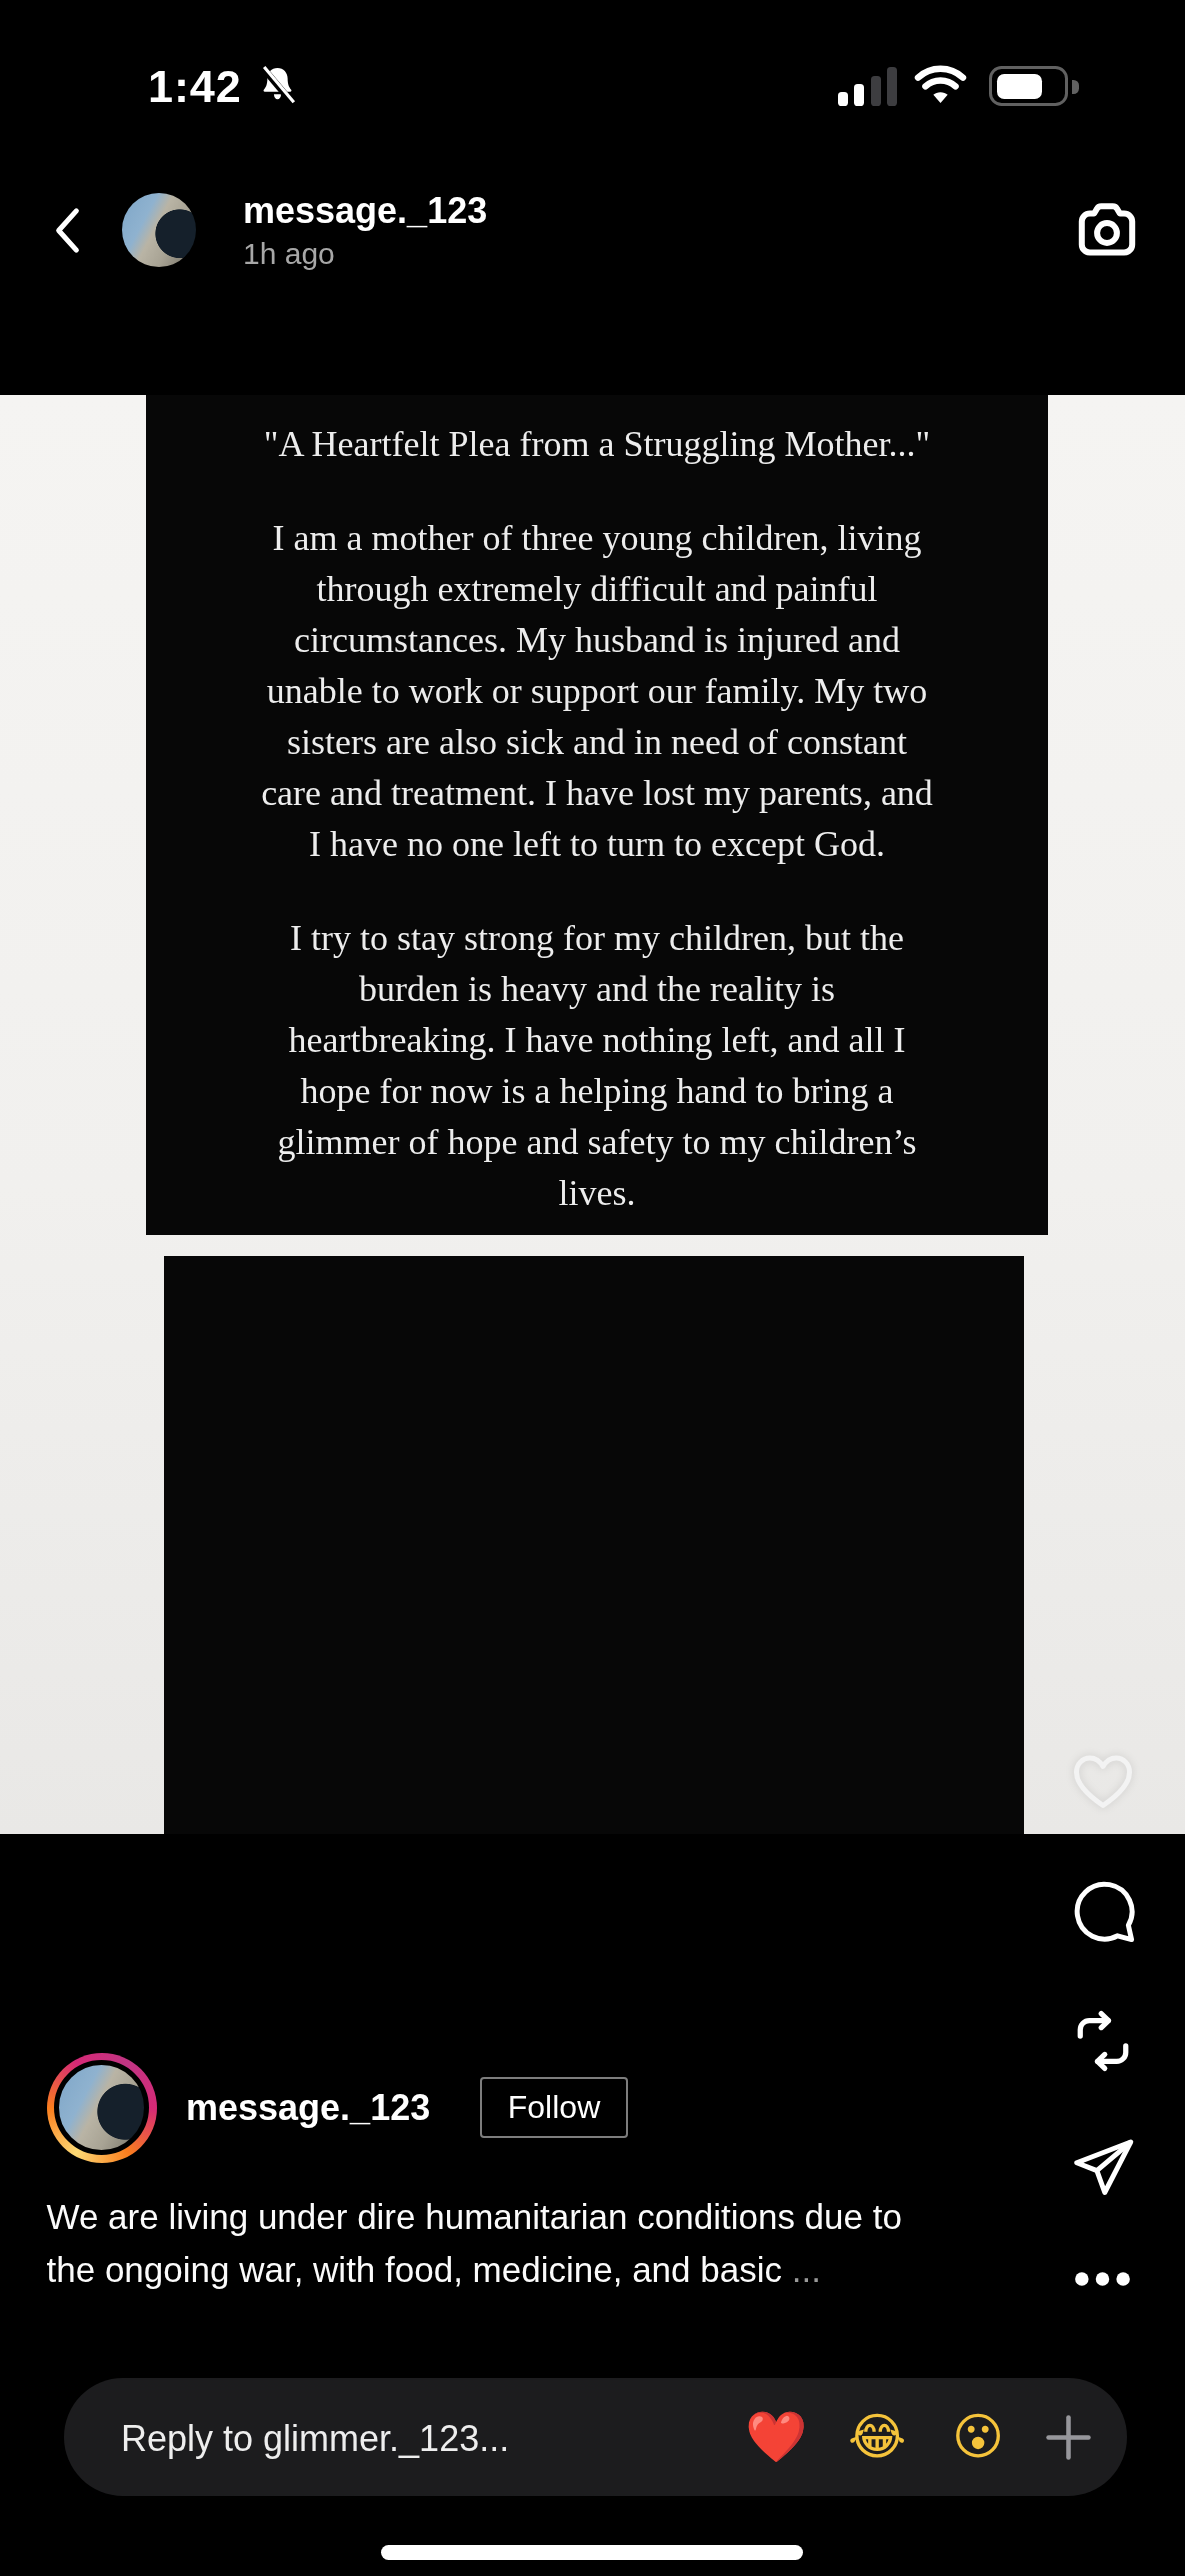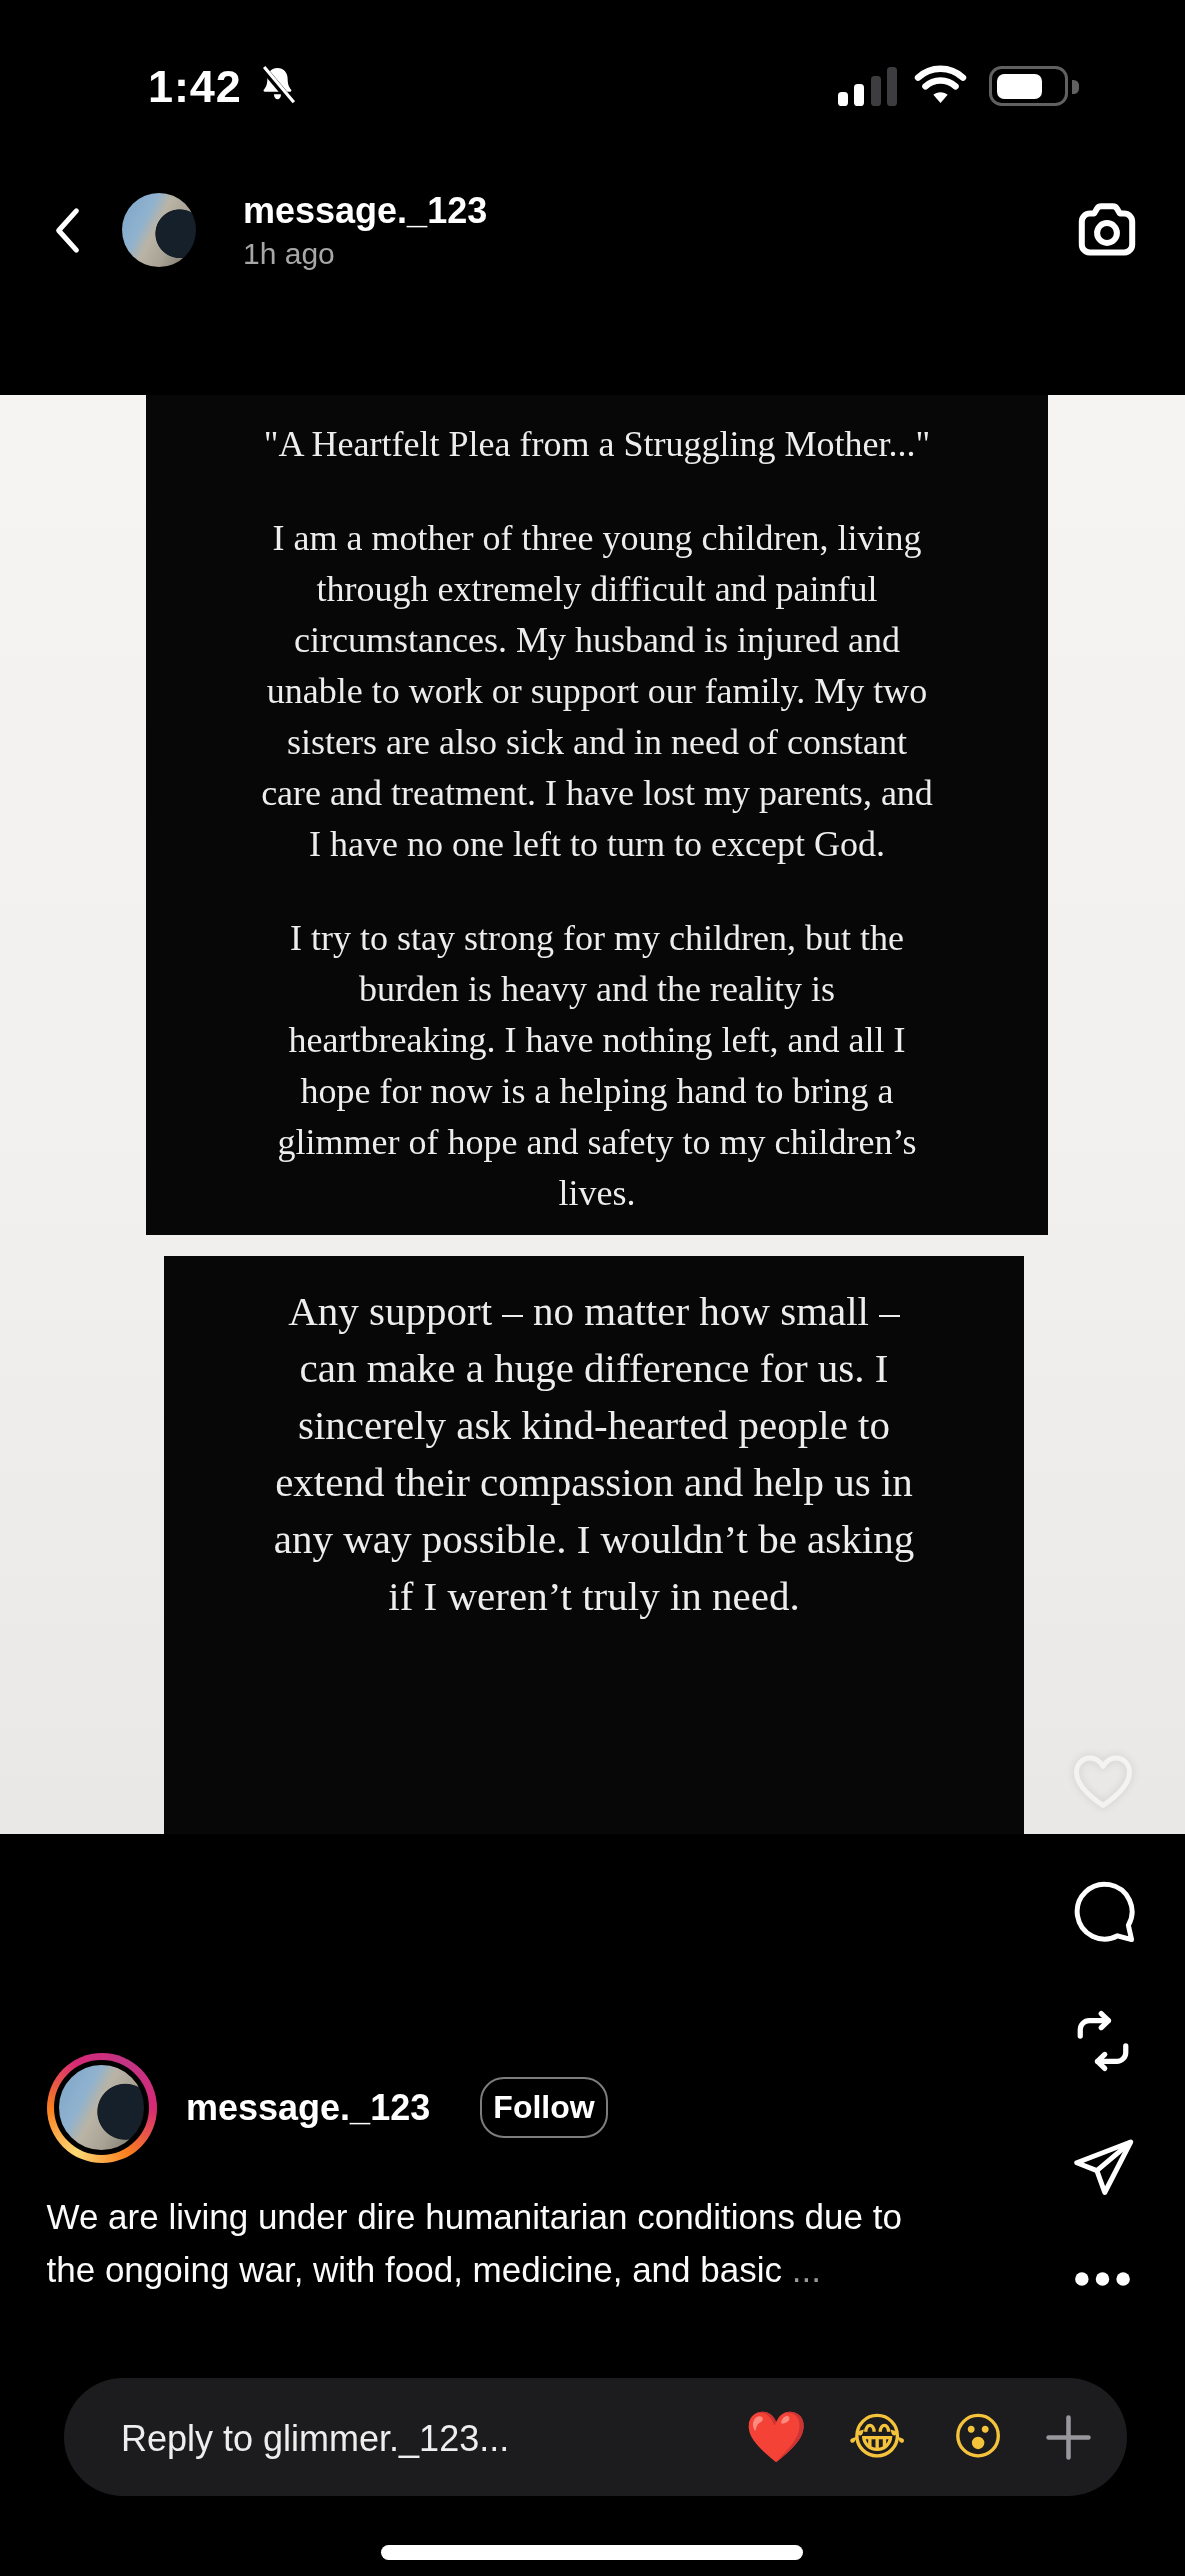--- a/index.html
+++ b/index.html
@@ -54,22 +54,22 @@
 
   
   .cap-ring{left:47px;top:2053px;width:110px;height:110px;border-radius:50%;
     background:conic-gradient(from 210deg,#feda75,#fa7e1e,#d62976,#c13584,#d62976,#fa7e1e,#feda75);}
   .cap-avatar{position:absolute;left:7.2px;top:7.2px;width:95px;height:95px;border-radius:50%;
     border:5.4px solid #000;box-sizing:border-box;overflow:hidden;
     background:
       radial-gradient(circle at 78% 55%, #15202b 0 34%, rgba(21,32,43,0) 35%),
       linear-gradient(118deg,#7ea6c8 0%,#8fb2cf 32%,#b9b4a5 46%,#a8a394 66%,#6e6b60 100%);}
   .cap-username{left:186px;top:2087px;font-size:36px;font-weight:700;color:#fff;}
-  .follow-btn{left:480px;top:2077px;width:128px;height:61px;border:2.2px solid #7d7d7d;
-    border-radius:24px;color:#fff;font-size:32px;font-weight:700;
+  .follow-btn{left:480px;top:2077px;width:148px;height:61px;border:2.2px solid #7d7d7d;
+    border-radius:4px;color:#fff;font-size:32px;font-weight:400;
     display:flex;align-items:center;justify-content:center;box-sizing:border-box;background:transparent;}
   .caption-text{left:22.5px;top:2190px;width:1024px;font-size:35px;line-height:53px;color:#fbfbfb;white-space:pre-line;margin-left:24px;}
   .caption-more{color:#9a9a9a;}
 
   
   .reply-pill{left:64px;top:2378px;width:1063px;height:118px;border-radius:59px;background:#1c1c1e;}
   .reply-ph{left:121px;top:2418px;font-size:36px;color:#eeeeee;}
   .qr{top:2410px;font-size:50px;line-height:54px;font-family:"DejaVu Sans",sans-serif;}
   .qr-heart{left:745px;color:#f0334b;}
   .qr-laugh{left:848px;color:#f5c33b;}
@@ -134,26 +134,20 @@
 care and treatment. I have lost my parents, and
 I have no one left to turn to except God.</p>
     <p>I try to stay strong for my children, but the
 burden is heavy and the reality is
 heartbreaking. I have nothing left, and all I
 hope for now is a helping hand to bring a
 glimmer of hope and safety to my children’s
 lives.</p>
   </div>
   <div class="tblock block2">
-    <p>Any support – no matter how small –
-can make a huge difference for us. I
-sincerely ask kind-hearted people to
-extend their compassion and help us in
-any way possible. I wouldn’t be asking
-if I weren’t truly in need.</p>
   </div>
 </div>
 
 <div class="abs rail-icon heart-pos">
   <svg width="70" height="70" viewBox="0 0 24 24">
     <path d="M12 20.4C8.2 17.8 2.9 13.7 2.9 9 2.9 6.3 4.9 4.1 7.5 4.1c1.8 0 3.4 1 4.5 2.9 1.1-1.9 2.7-2.9 4.5-2.9 2.6 0 4.6 2.2 4.6 4.9 0 4.7-5.3 8.8-9.1 11.4z" fill="none" stroke="#f3f3f3" stroke-width="1.7" stroke-linejoin="round"></path>
   </svg>
 </div>
 <div class="abs rail-icon comment-pos">
   <svg width="70" height="70" viewBox="0 0 24 24">

